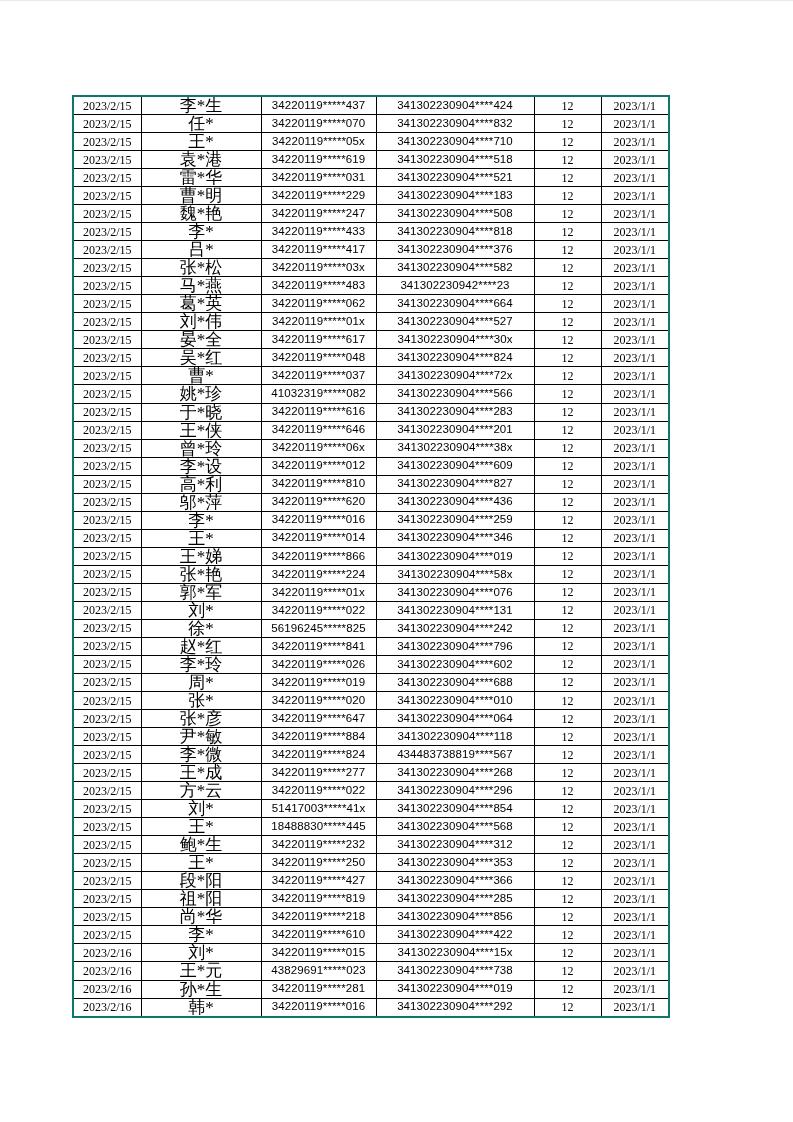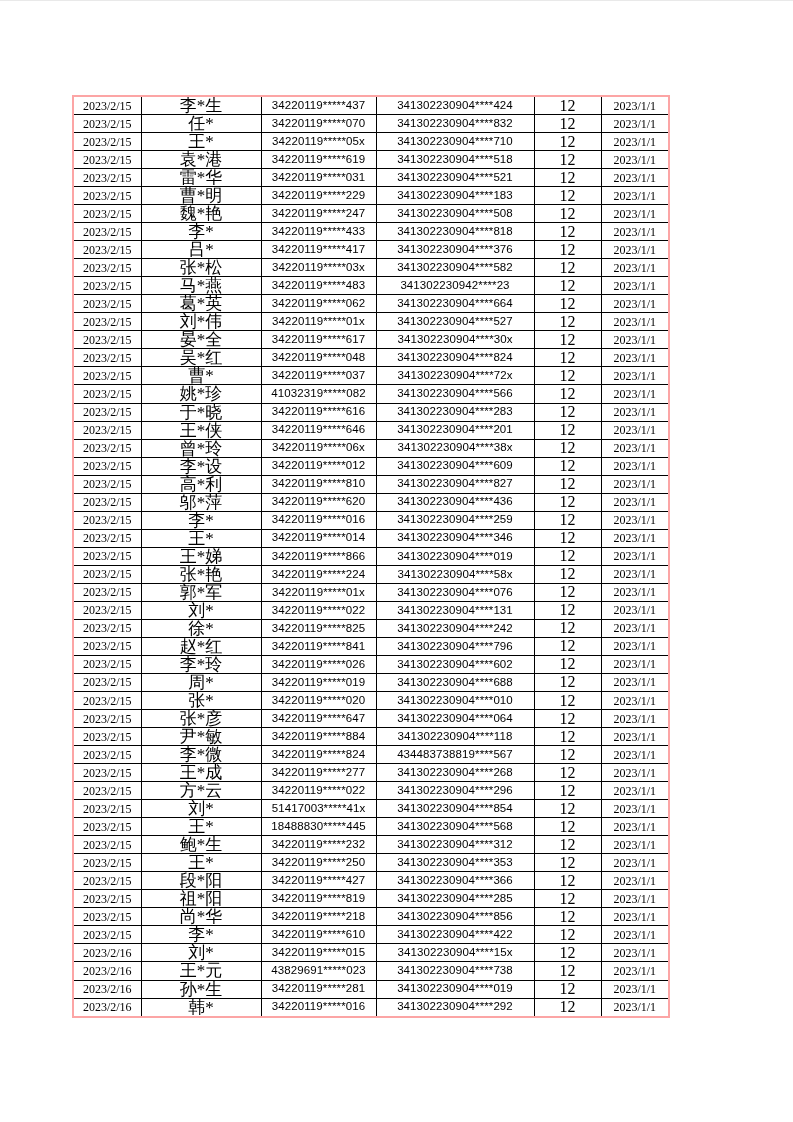--- a/index.html
+++ b/index.html
@@ -23,21 +23,21 @@
   }
   .table-wrap {
     position: absolute;
     left: 72px;
     top: 95px;
   }
   table.roster {
     border-collapse: collapse;
     table-layout: fixed;
     width: 596px;
-    border: 2px solid #fca5a5;
+    border: 2px solid #0f766e;
   }
   table.roster td {
     border: 1px solid #000000;
     padding: 0;
     text-align: center;
     vertical-align: middle;
     white-space: nowrap;
     overflow: hidden;
     line-height: 1;
   }
@@ -53,21 +53,21 @@
     font-family: "Liberation Serif", serif;
     font-size: 17px;
   }
   td.c2, td.c3 {
     font-family: "Liberation Sans", sans-serif;
     font-size: 11.5px;
     letter-spacing: 0.1px;
   }
   td.c4 {
     font-family: "Liberation Serif", serif;
-    font-size: 16px;
+    font-size: 12px;
   }
 </style>
 </head>
 <body>
 
 <div class="page-top-edge"></div>
 
 <div class="table-wrap">
   <table class="roster">
     <colgroup>
@@ -307,21 +307,21 @@
           <td class="c0">2023/2/15</td>
           <td class="c1">刘*</td>
           <td class="c2">34220119*****022</td>
           <td class="c3">341302230904****131</td>
           <td class="c4">12</td>
           <td class="c5">2023/1/1</td>
         </tr>
         <tr>
           <td class="c0">2023/2/15</td>
           <td class="c1">徐*</td>
-          <td class="c2">34220119*****825</td>
+          <td class="c2">56196245*****825</td>
           <td class="c3">341302230904****242</td>
           <td class="c4">12</td>
           <td class="c5">2023/1/1</td>
         </tr>
         <tr>
           <td class="c0">2023/2/15</td>
           <td class="c1">赵*红</td>
           <td class="c2">34220119*****841</td>
           <td class="c3">341302230904****796</td>
           <td class="c4">12</td>

